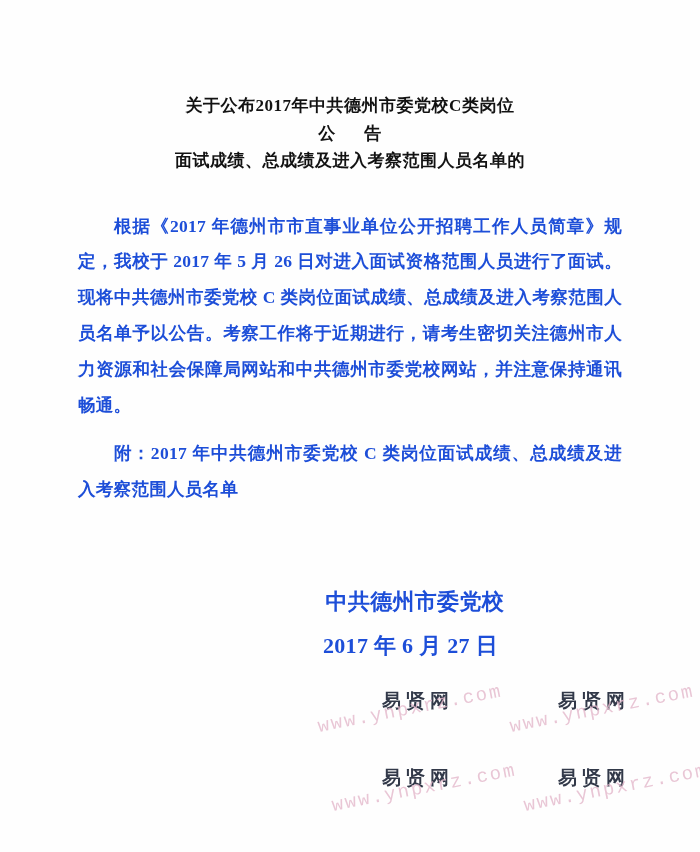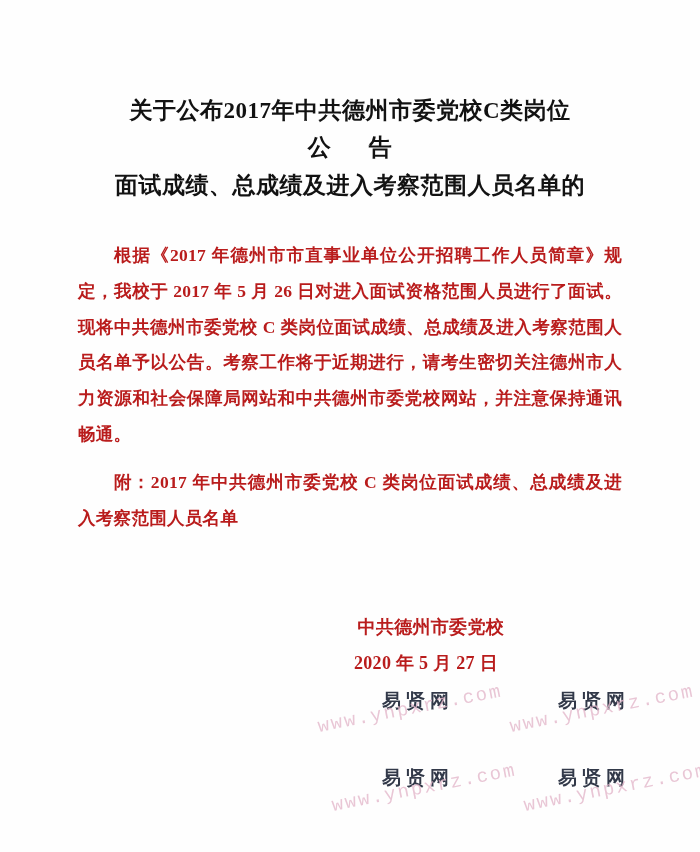--- a/index.html
+++ b/index.html
@@ -20,56 +20,56 @@
     position: absolute;
     inset: 0;
     background: #fefefe;
   }
 
   
   .doc-title {
     margin: 0;
     padding: 92px 92px 0 92px;
     text-align: center;
-    font-size: 23px;
+    font-size: 17px;
     font-weight: bold;
     line-height: 1.62;
     letter-spacing: 0.5px;
     color: #121212;
   }
   .doc-title .line {
     display: block;
     white-space: pre;
   }
 
   
   .doc-body {
     padding: 34px 78px 0 78px;
     font-size: 17.5px;
     line-height: 2.05;
     text-align: justify;
     text-justify: inter-ideograph;
     letter-spacing: 0.3px;
-    color: #b91c1c;
+    color: #1d4ed8;
   }
   .doc-body p {
     margin: 0;
     text-indent: 2.05em;
     font-weight: bold;
   }
   .doc-body p.attach {
     margin-top: 12px;
   }
 
   
   .signature {
     margin-top: 72px;
     padding-right: 118px;
     text-align: right;
-    font-size: 18px;
+    font-size: 22px;
     font-weight: bold;
     line-height: 2.0;
     letter-spacing: 0.3px;
   }
   .signature .sig-line {
     display: block;
   }
   .signature .sig-date {
     display: block;
     padding-right: 6px;
@@ -123,21 +123,21 @@
     <span class="line">公      告</span>
     <span class="line">面试成绩、总成绩及进入考察范围人员名单的</span>
   </h1>
 
   <div class="doc-body">
     <p class="main">根据《2017 年德州市市直事业单位公开招聘工作人员简章》规定，我校于 2017 年 5 月 26 日对进入面试资格范围人员进行了面试。现将中共德州市委党校 C 类岗位面试成绩、总成绩及进入考察范围人员名单予以公告。考察工作将于近期进行，请考生密切关注德州市人力资源和社会保障局网站和中共德州市委党校网站，并注意保持通讯畅通。</p>
     <p class="attach">附：2017 年中共德州市委党校 C 类岗位面试成绩、总成绩及进入考察范围人员名单</p>
 
     <div class="signature">
       <span class="sig-line">中共德州市委党校</span>
-      <span class="sig-date">2020 年 5 月 27 日</span>
+      <span class="sig-date">2017 年 6 月 27 日</span>
     </div>
   </div>
 
   <div class="watermark-layer">
     <span class="wm wm-cn wm1">易贤网</span>
     <span class="wm wm-cn wm2">易贤网</span>
     <span class="wm wm-cn wm3">易贤网</span>
     <span class="wm wm-cn wm4">易贤网</span>
 
     <span class="wm wm-url wmu1">www.ynpxrz.com</span>

